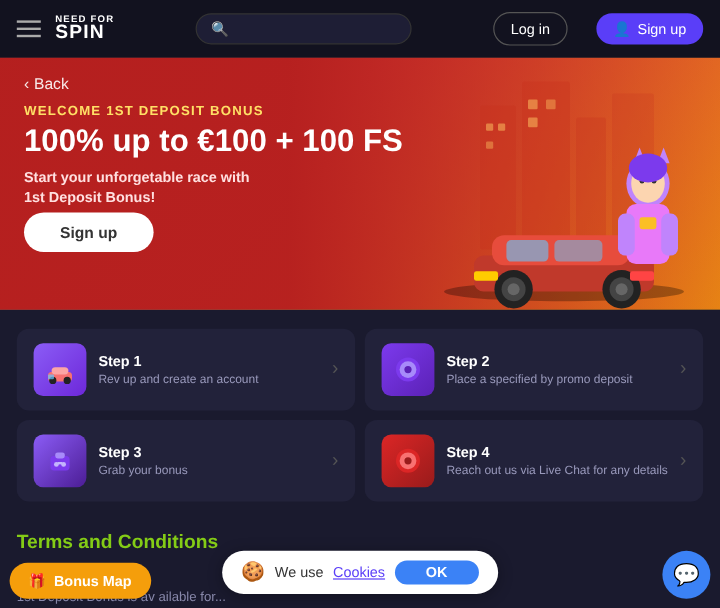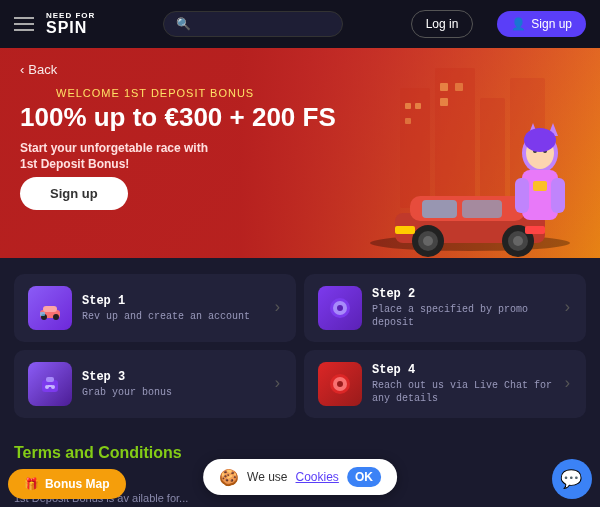--- a/index.html
+++ b/index.html
@@ -125,26 +125,25 @@
       align-items: center;
       gap: 4px;
       color: #fff;
       font-size: 13px;
       cursor: pointer;
       margin-bottom: 10px;
       opacity: 0.9;
     }
     .welcome-title {
       font-size: 11px;
-      font-weight: 400;
+      font-weight: 700;
       color: #ffe066;
       letter-spacing: 1px;
       text-transform: uppercase;
       margin-bottom: 4px;
-      margin-left: 36px;
     }
     .hero-heading {
       font-size: 26px;
       font-weight: 900;
       color: #fff;
       margin-bottom: 8px;
       line-height: 1.1;
     }
     .hero-sub {
       font-size: 12px;
@@ -189,21 +188,20 @@
     }
     .step-card {
       background: #22223a;
       border-radius: 10px;
       padding: 12px 14px;
       display: flex;
       align-items: center;
       gap: 10px;
       cursor: pointer;
       position: relative;
-      font-family: Liberation Mono, monospace;
     }
     .step-icon {
       width: 44px;
       height: 44px;
       border-radius: 8px;
       overflow: hidden;
       flex-shrink: 0;
       display: flex;
       align-items: center;
       justify-content: center;
@@ -271,21 +269,21 @@
       box-shadow: 0 2px 12px rgba(0,0,0,0.3);
       z-index: 100;
     }
     .cookie-icon { font-size: 16px; }
     .cookie-link { color: #5a3ef8; text-decoration: underline; cursor: pointer; }
     .cookie-ok {
       background: #3b82f6;
       color: #fff;
       border: none;
       border-radius: 12px;
-      padding: 3px 8px;
+      padding: 3px 26px;
       font-size: 12px;
       cursor: pointer;
       font-weight: 600;
     }
 
     
     .bonus-map-btn {
       position: absolute;
       bottom: 8px;
       left: 8px;
@@ -358,21 +356,21 @@
 <div class="main-container">
 
   <div class="hero">
     <div class="hero-bg-overlay"></div>
     <div class="hero-content">
       <div class="back-link">
         <span>‹</span>
         <span>Back</span>
       </div>
       <div class="welcome-title">WELCOME 1ST DEPOSIT BONUS</div>
-      <div class="hero-heading">100% up to €300 + 200 FS</div>
+      <div class="hero-heading">100% up to €100 + 100 FS</div>
       <div class="hero-sub">
         Start your unforgetable race with<br>1st Deposit Bonus!
       </div>
       <button class="btn-hero-signup">Sign up</button>
     </div>
 
     <div class="hero-image-container">
       <svg width="260" height="210" viewBox="0 0 260 210">
 
         <rect x="60" y="40" width="30" height="120" fill="rgba(200,50,30,0.4)" rx="2"></rect>

